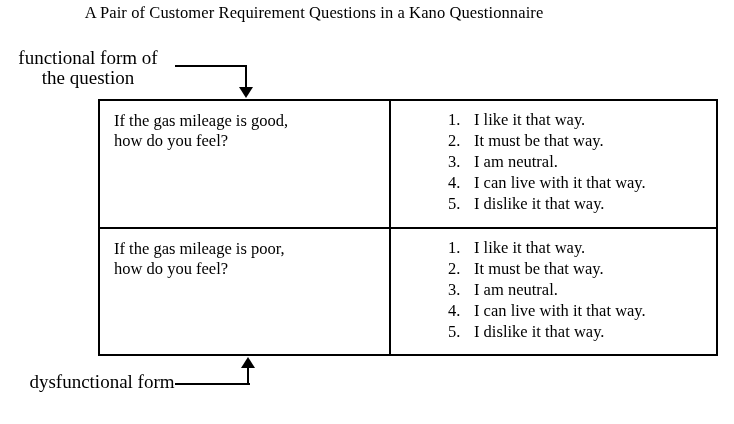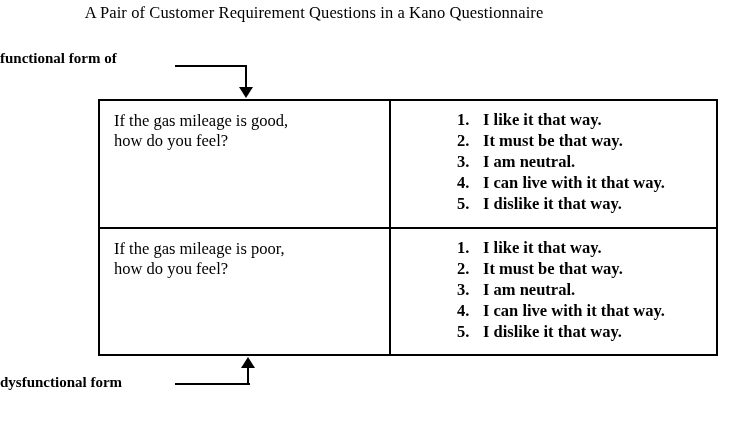--- a/index.html
+++ b/index.html
@@ -28,33 +28,32 @@
     text-align: center;
     font-size: 16.5px;
     line-height: 20px;
     letter-spacing: 0.1px;
     white-space: nowrap;
   }
 
   
   .callout {
     position: absolute;
-    font-size: 15px;
+    font-size: 19px;
     line-height: 20px;
-    text-align: left;
-    white-space: nowrap;
-    font-weight: bold;
+    text-align: center;
+    white-space: nowrap;
   }
   #callout-functional {
     left: 0px;
     top: 48px;
     width: 176px;
   }
   #callout-dysfunctional {
-    left: 0px;
+    left: 14px;
     top: 372px;
     width: 176px;
   }
   .callout-line {
     display: block;
   }
 
   
   .leader-h {
     position: absolute;
@@ -118,43 +117,43 @@
     font-size: 16.5px;
     line-height: 20px;
     padding: 10px 0 0 14px;
     white-space: nowrap;
   }
   .question-text .q-line { display: block; }
 
   .answer-list {
     list-style: none;
     margin: 0;
-    padding: 8px 0 0 16px;
+    padding: 8px 0 0 7px;
     font-size: 16.5px;
     line-height: 21px;
-    font-weight: bold;
   }
   .answer-list li {
     padding-left: 50px;
     white-space: nowrap;
   }
   .answer-list li .ans-num {
     display: inline-block;
     width: 26px;
   }
 </style>
 </head>
 <body>
 
 <div id="figure">
 
   <div id="figure-title">A Pair of Customer Requirement Questions in a Kano Questionnaire</div>
 
   <div class="callout" id="callout-functional">
     <span class="callout-line">functional form of</span>
+    <span class="callout-line">the question</span>
   </div>
   <div class="leader-h" id="leader-top-h"></div>
   <div class="leader-v" id="leader-top-v"></div>
   <div class="arrow-down" id="leader-top-arrow"></div>
 
   <div class="callout" id="callout-dysfunctional">
     <span class="callout-line">dysfunctional form</span>
   </div>
   <div class="leader-h" id="leader-bottom-h"></div>
   <div class="leader-v" id="leader-bottom-v"></div>

